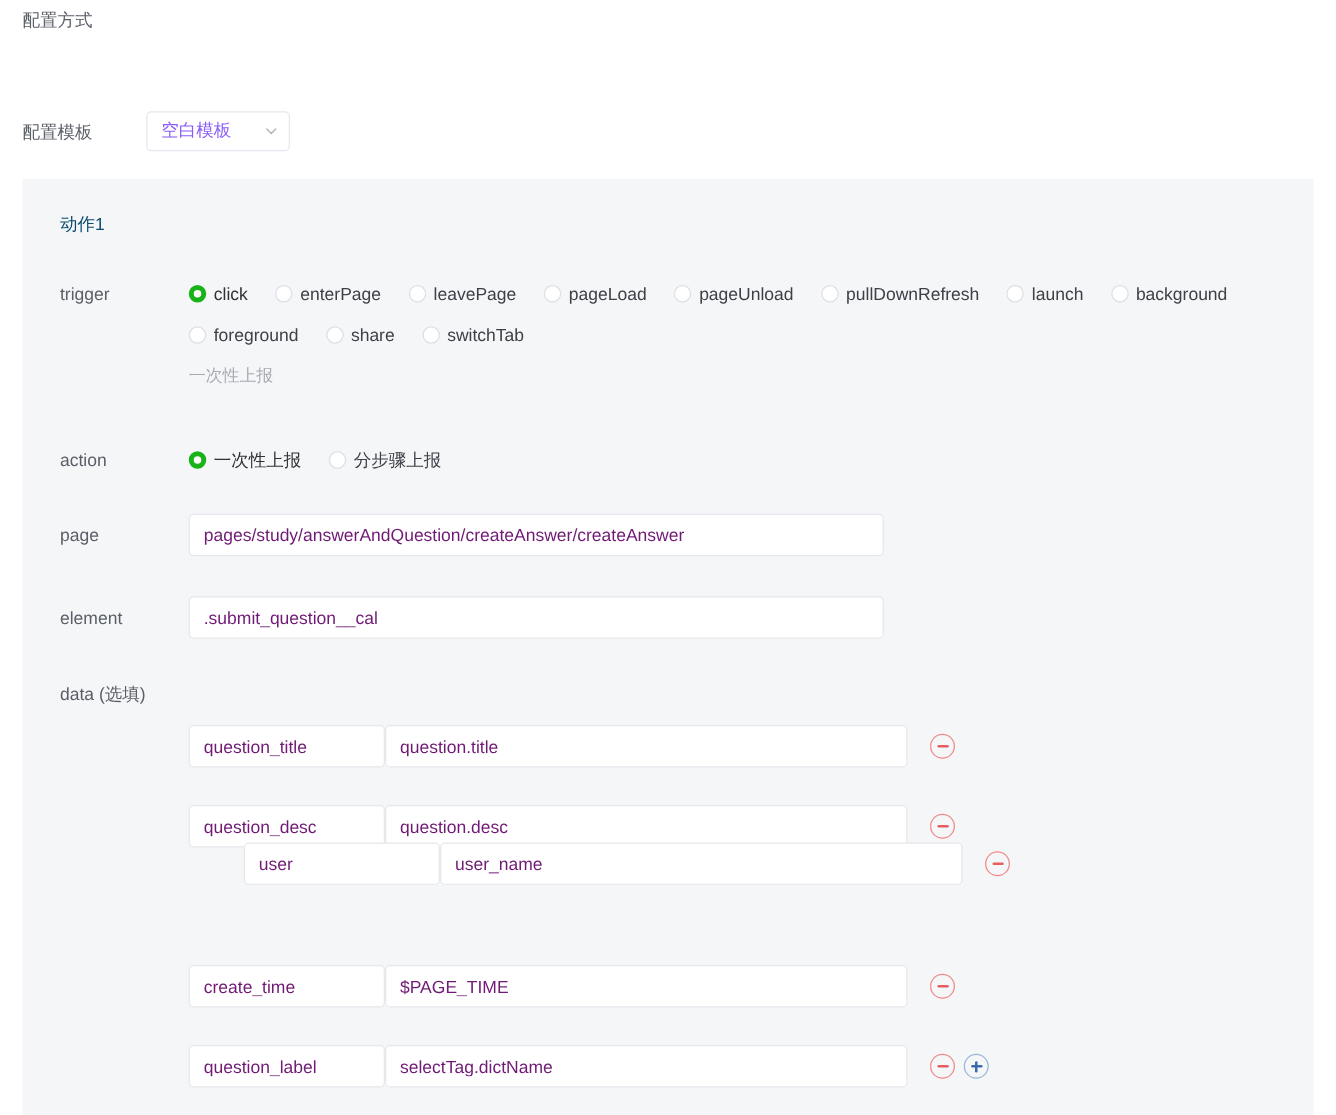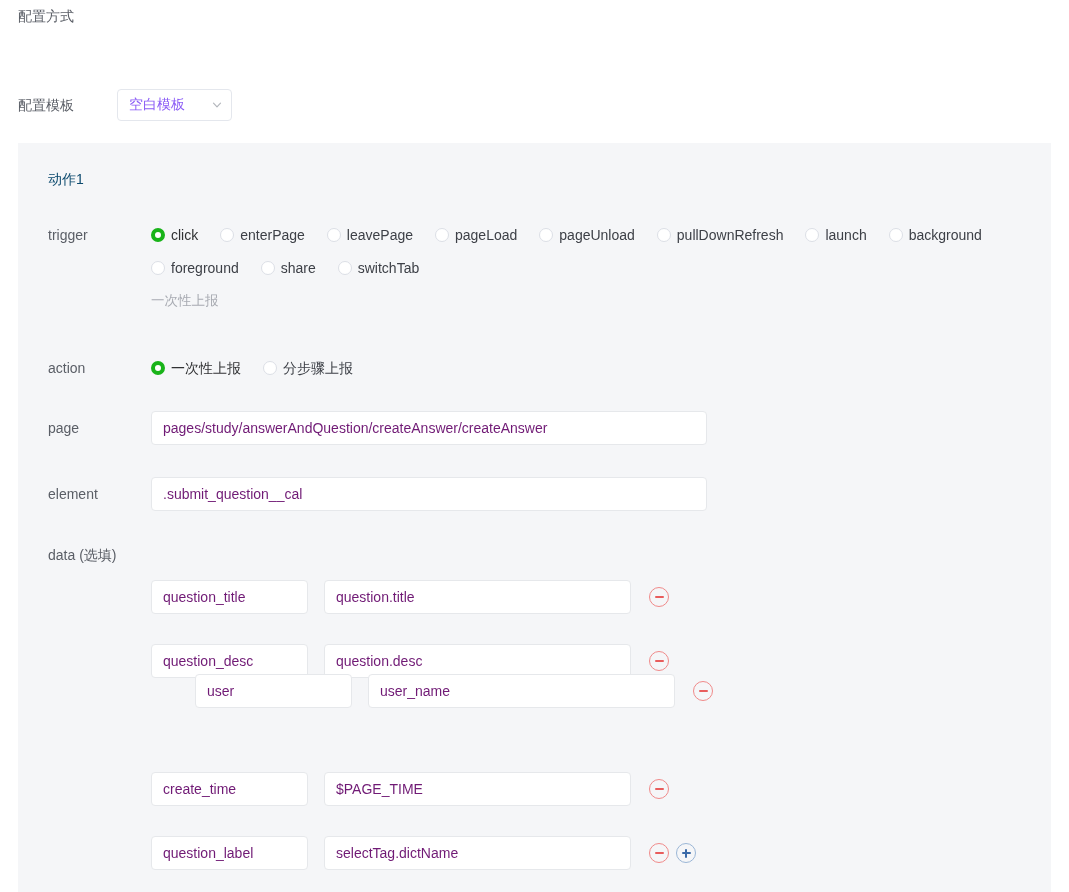--- a/index.html
+++ b/index.html
@@ -104,21 +104,21 @@
     padding: 0 11px;
     font-family: "Liberation Sans", "DejaVu Sans", sans-serif;
     outline: none;
     line-height: 32px;
   }
   .text-input::placeholder { color: #bfc2c8; }
 
   
   .data-row { position: absolute; display: flex; align-items: center; left: 133px; }
   .input-key { width: 157px; }
-  .input-val { width: 307px; margin-left: 16px; }
+  .input-val { width: 418px; margin-left: 0; }
 
   .circ-btn {
     width: 20px; height: 20px;
     border-radius: 50%;
     display: inline-flex;
     align-items: center; justify-content: center;
     cursor: pointer;
     flex: 0 0 auto;
   }
   .btn-minus { border: 1px solid #f08a8a; margin-left: 18px; }

